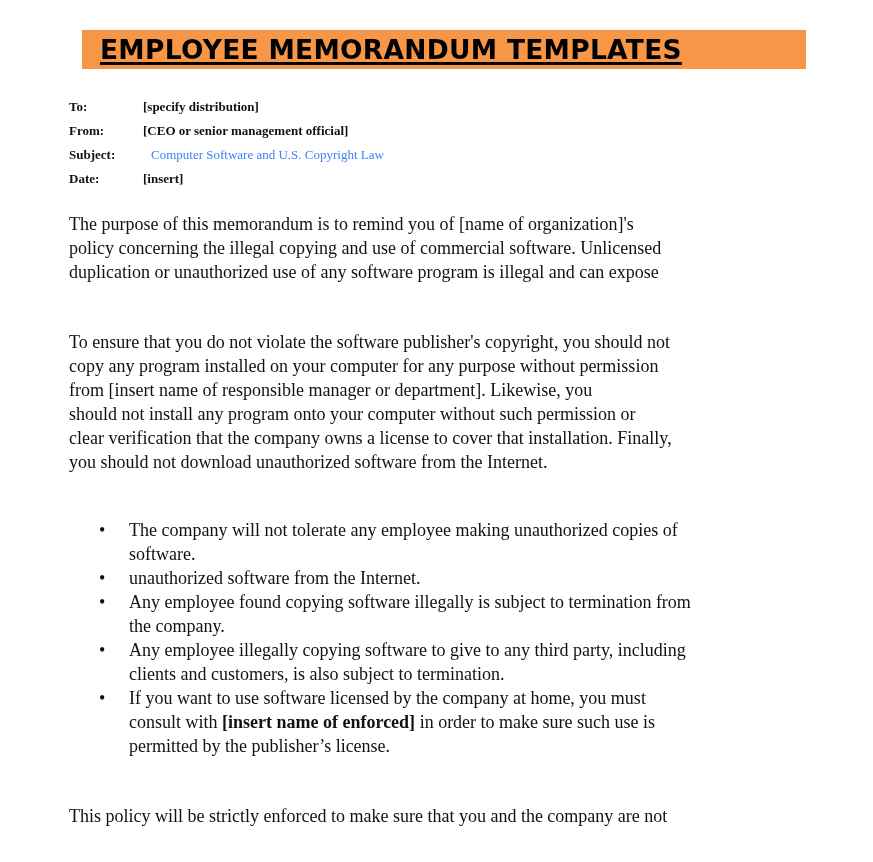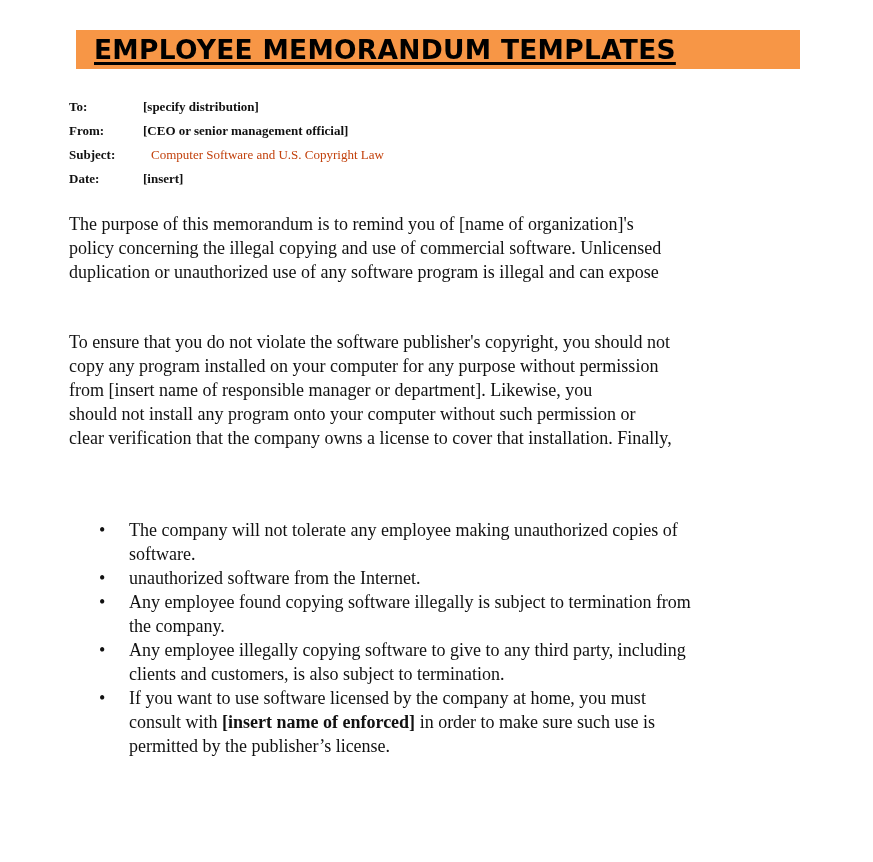--- a/index.html
+++ b/index.html
@@ -1,28 +1,28 @@
 <!DOCTYPE html>
 <html><head>
 <meta charset="utf-8">
 <style>
   html, body { margin:0; padding:0; background:#ffffff; }
   body { width:873px; height:862px; position:relative; overflow:hidden;
          font-family:"Liberation Serif", "DejaVu Serif", serif; color:#111; }
-  .banner { position:absolute; left:76px; top:30px; width:724px; height:39px; background:#f79646; }
+  .banner { position:absolute; left:82px; top:30px; width:724px; height:39px; background:#f79646; }
   .banner-title { position:absolute; left:18px; top:0; margin:0;
          font-family:"DejaVu Sans", "Liberation Sans", sans-serif; font-weight:bold;
          font-size:27px; line-height:40px; letter-spacing:0.3px; color:#000;
          text-decoration:underline; text-decoration-thickness:3px; text-underline-offset:3px;
          transform:scaleX(0.98); transform-origin:left center; white-space:nowrap; }
   .header-block { position:absolute; left:69px; top:95px; font-size:13px; line-height:24px; }
   .hrow { white-space:nowrap; height:24px; }
   .hlabel { font-weight:bold; display:inline-block; }
   .hval { font-weight:bold; }
-  .hval-plain { font-weight:normal; color:#c2410c; }
+  .hval-plain { font-weight:normal; color:#3b82f6; }
   .lab-to { width:74px; }
   .lab-from { width:74px; }
   .lab-subject { width:82px; }
   .lab-date { width:74px; }
   .para { position:absolute; left:69px; width:730px; font-size:18px; line-height:24px; margin:0; }
   .para b { font-weight:normal; }
   .p1 { top:212px; }
   .p2 { top:330px; }
   .p3 { top:804px; }
   .bullets { position:absolute; left:69px; top:518px; width:730px; margin:0; padding:0; list-style:none;
@@ -58,20 +58,21 @@
   <span class="line">policy concerning the illegal copying and use of commercial software.  Unlicensed</span>
   <span class="line">duplication or unauthorized use of any software program is illegal and can expose</span>
 </p>
 
 <p class="para p2">
   <span class="line">To ensure that you do not violate the software publisher's copyright, you should not</span>
   <span class="line">copy any program installed on your computer for any purpose without permission</span>
   <span class="line"><span>from </span><b>[insert name of responsible manager or department]</b><span>.  Likewise, you</span></span>
   <span class="line">should not install any program onto your computer without such permission or</span>
   <span class="line">clear verification that the company owns a license to cover that installation.  Finally,</span>
+  <span class="line">you should not download unauthorized software from the Internet.</span>
 </p>
 
 <ul class="bullets">
   <li>
     <span class="bullet">•</span>
     <span class="line">The company will not tolerate any employee making unauthorized copies of</span>
     <span class="line">software.</span>
   </li>
   <li>
     <span class="bullet">•</span>
@@ -89,13 +90,14 @@
   </li>
   <li>
     <span class="bullet">•</span>
     <span class="line">If you want to use software licensed by the company at home, you must</span>
     <span class="line"><span>consult with </span><b>[insert name of enforced]</b><span> in order to make sure such use is</span></span>
     <span class="line">permitted by the publisher’s license.</span>
   </li>
 </ul>
 
 <p class="para p3">
+  <span class="line">This policy will be strictly enforced to make sure that you and the company are not</span>
 </p>
 
 </body></html>

